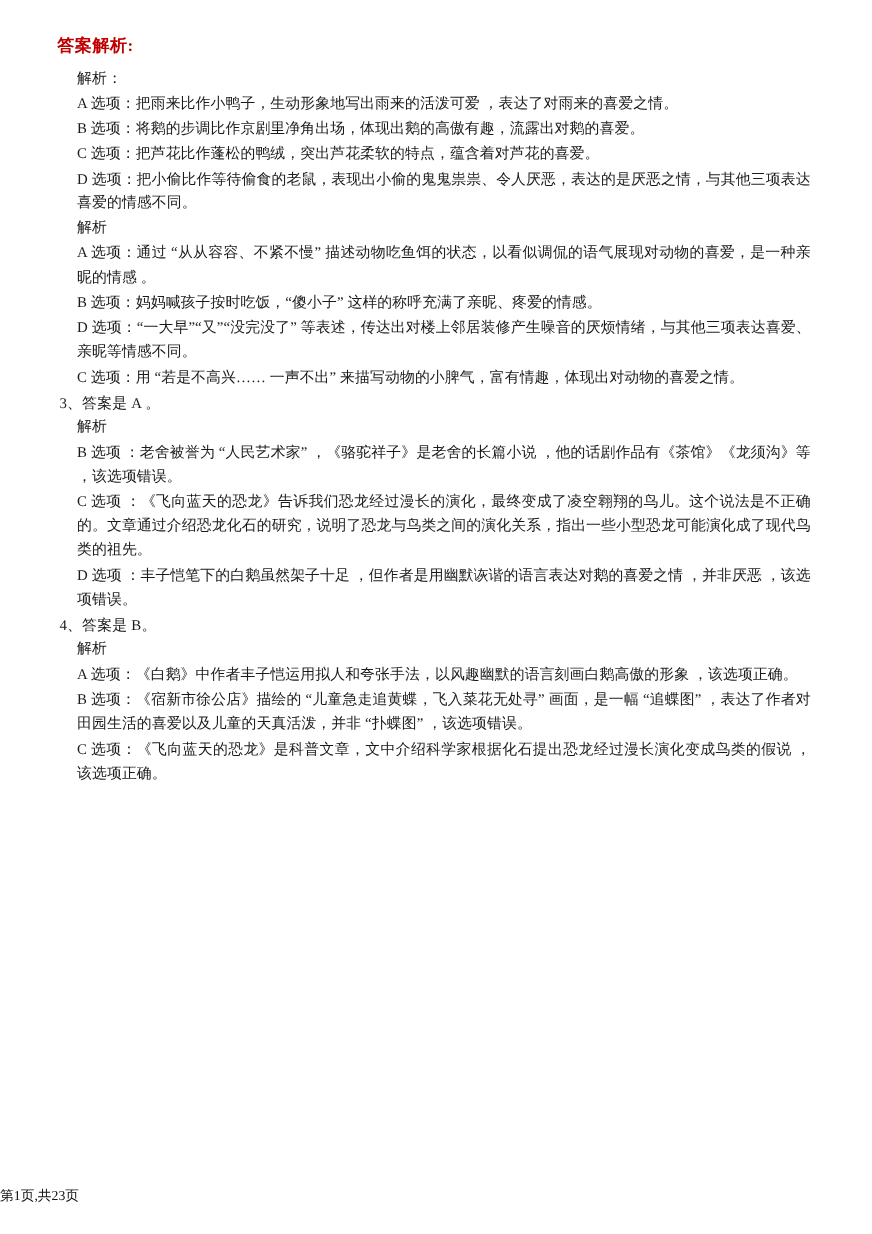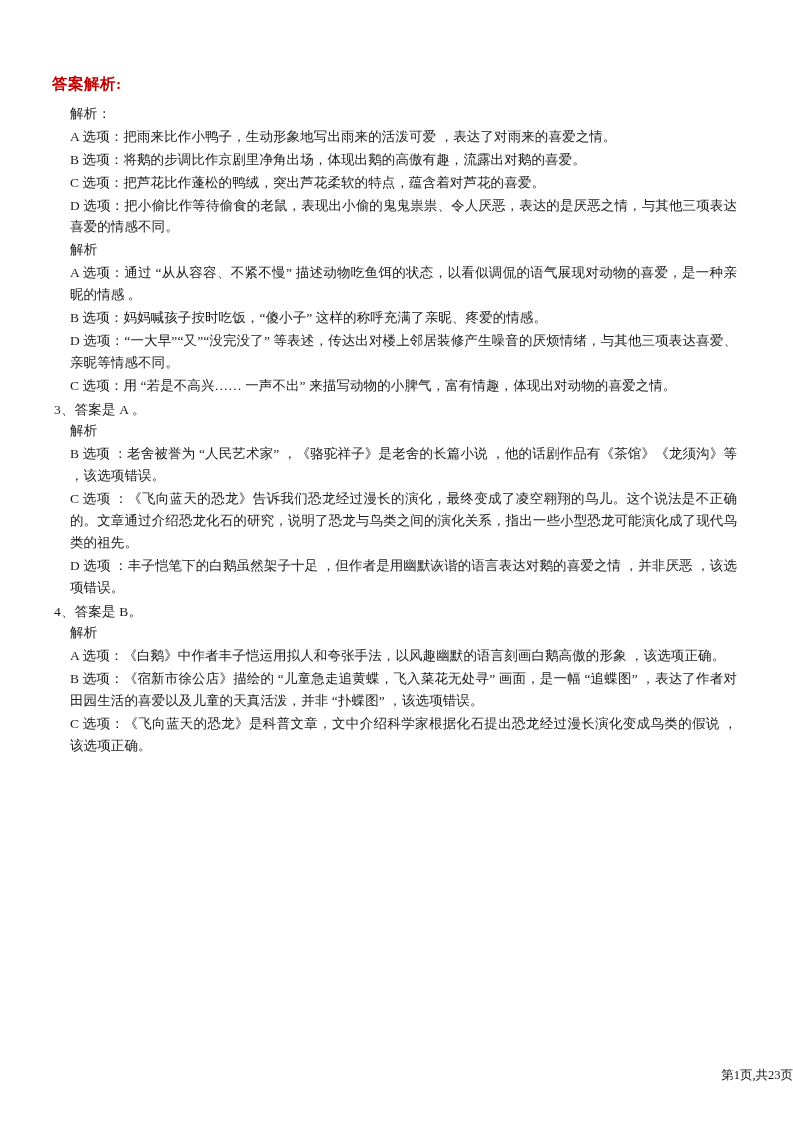--- a/index.html
+++ b/index.html
@@ -13,21 +13,21 @@
     font-family: "Liberation Serif", "DejaVu Serif", serif;
     color: #1a1a1a;
     position: relative;
     overflow: hidden;
   }
   .page {
     position: relative;
     width: 793px;
     height: 1122px;
     box-sizing: border-box;
-    padding: 66px 56px 0 52px;
+    padding: 23px 56px 0 52px;
   }
   .doc-title {
     color: #c00000;
     font-weight: bold;
     font-size: 15.5px;
     letter-spacing: 0.5px;
     margin: 8px 0 10px 0;
   }
   .qblock {
     margin-bottom: 2px;
@@ -48,26 +48,25 @@
     line-height: 1.62;
     margin: 1px 0 1px 18px;
     text-align: justify;
     text-justify: inter-ideograph;
     letter-spacing: 0.1px;
   }
   .footer {
     position: absolute;
     left: 0;
     right: 0;
-    bottom: 38px;
-    text-align: right;
+    bottom: 26px;
+    text-align: left;
     font-size: 12.5px;
     color: #111;
     font-family: "Liberation Serif", "DejaVu Serif", serif;
-    margin-left: 16px;
   }
 </style>
 </head>
 <body>
 
 <div class="page">
 
   <div class="doc-title" style="color: rgb(192, 0, 0);">答案解析:</div>
 
   <div class="qblock">

